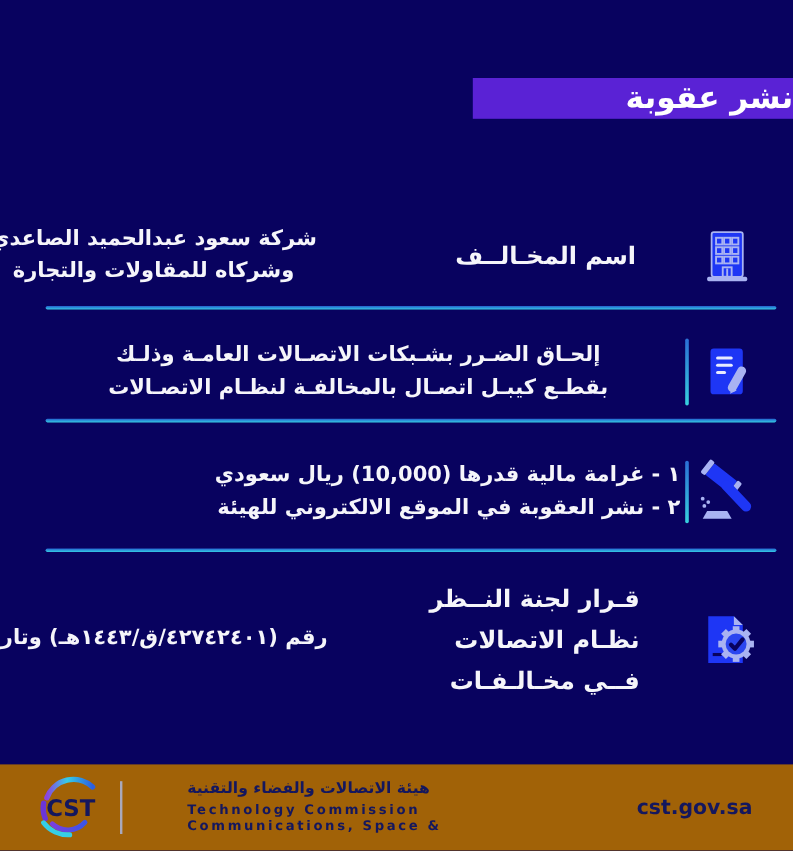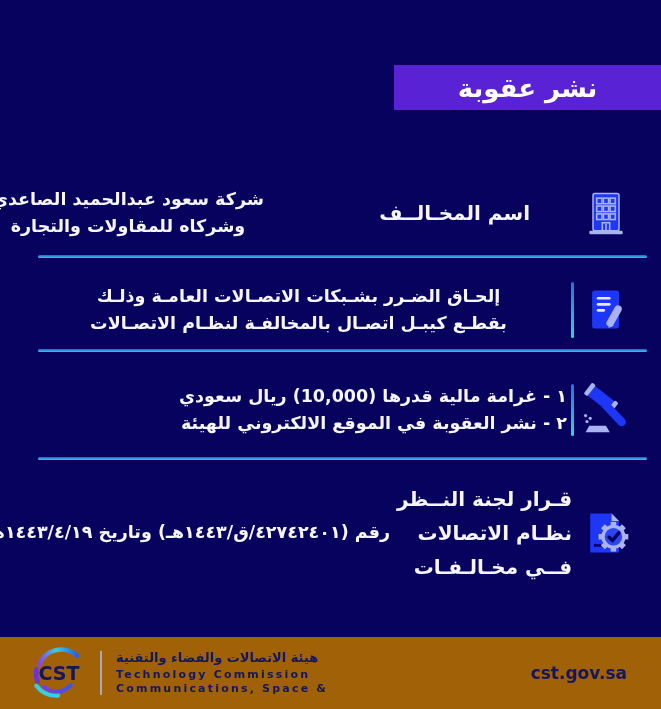--- a/index.html
+++ b/index.html
@@ -8,39 +8,39 @@
     position:relative;
     width:661px; height:709px;
     background:#08025f;
     font-family:"DejaVu Sans","Liberation Sans",sans-serif;
     overflow:hidden;
     margin:0 auto;
   }
   
   .banner{
     position:absolute; top:65px; right:0;
-    width:267px; height:45px;
+    width:267px; height:34px;
     background:#5a22d5;
-    display:flex; align-items:center; justify-content:center;
+    display:flex; align-items:center; justify-content:flex-end;
   }
   .banner span{
     color:#ffffff; font-size:26px; font-weight:bold;
   }
   
   .row{
     position:absolute; left:0; right:0;
     direction:rtl;
     display:flex; align-items:center;
     padding-right:29px;
     color:#f5f5fa;
   }
   .row-1{ top:167px; height:92px;gap:42px; }
   .row-2{ top:266px; height:88px; }
   .row-3{ top:362px; height:96px; }
-  .row-4{ top:466px; height:134px; }
+  .row-4{ top:466px; height:134px;gap:39px; }
   .icon-box{
     width:52px; height:60px; flex:0 0 52px;
     display:flex; align-items:center; justify-content:center;
   }
   .label{
     width:172px; flex:0 0 172px;
     margin-right:8px;
     font-size:20px; font-weight:bold;
     text-align:right; line-height:30px;
     white-space:nowrap;
@@ -72,21 +72,21 @@
     background:#a16207;
     display:flex; align-items:center;
     padding:0 34px 0 30px;
     color:#14175e;
   }
   .logo{ width:58px; height:60px; flex:0 0 58px; }
   .footer-divider{
     width:2px; height:44px; background:#a9a9bd;
     margin:0 14px 0 12px;
   }
-  .org-names{ display:flex; flex-direction:column; justify-content:center; }
+  .org-names{ display:flex; flex-direction:column; justify-content:center;margin-left:40px; }
   .org-ar{
     direction:rtl; text-align:left;
     font-size:13px; font-weight:bold; margin-bottom:3px;
   }
   .org-en{
     font-size:11px; font-weight:bold; letter-spacing:2.2px; line-height:14px;
   }
   .website{
     margin-right:0; margin-left:auto;
     font-size:17px; font-weight:bold;

